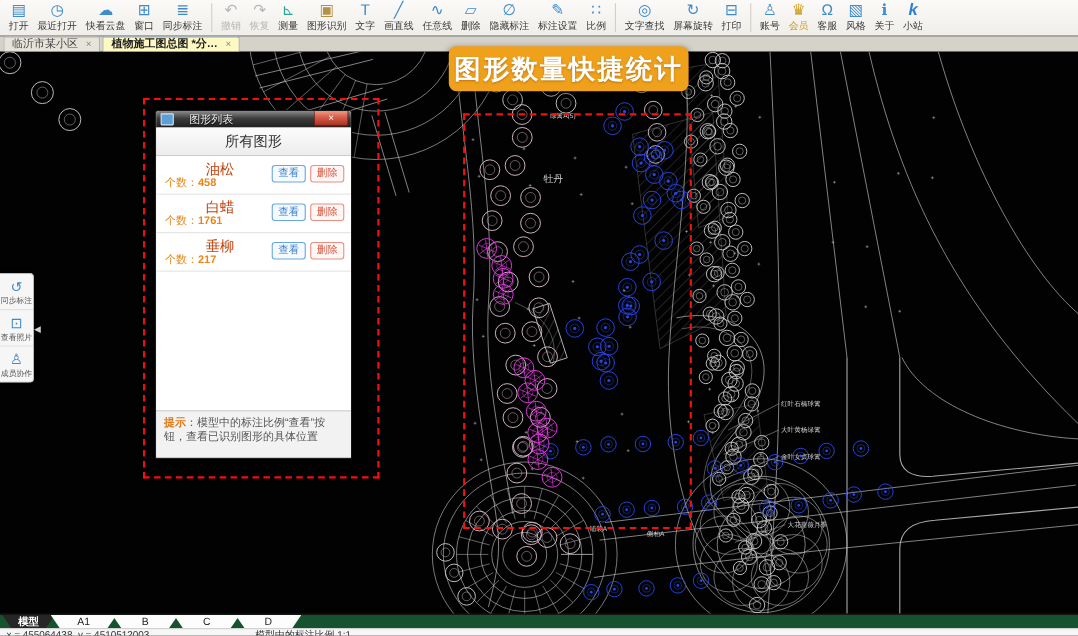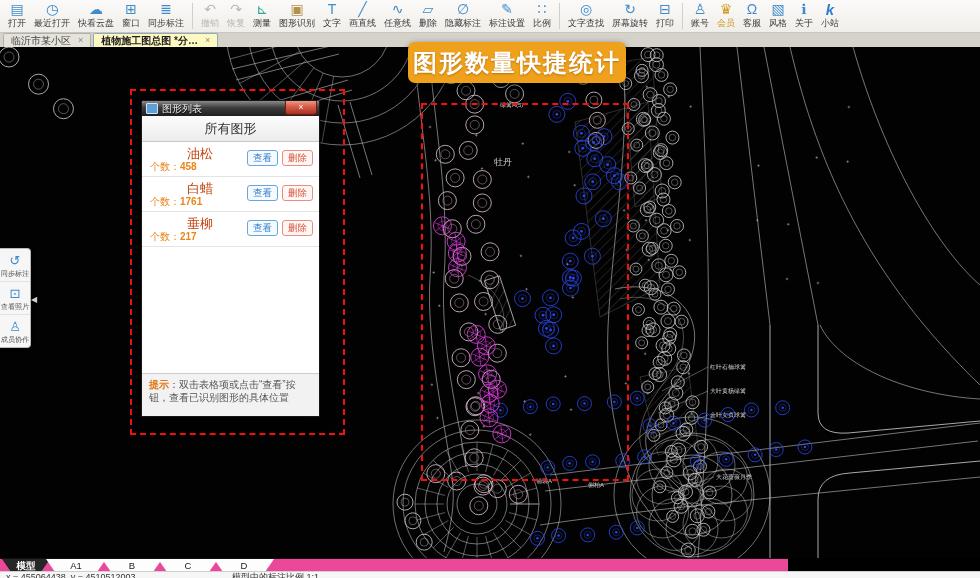--- a/index.html
+++ b/index.html
@@ -58,21 +58,21 @@
     text-shadow:0 1px 2px rgba(110,60,0,.45);box-shadow:0 2px 6px rgba(0,0,0,.5);
   }
   
   .dialog{
     position:absolute;left:141px;top:100px;width:177px;height:315px;
     border:1px solid #161616;border-radius:3px 3px 0 0;
     box-shadow:0 4px 12px rgba(0,0,0,.7);display:flex;flex-direction:column;background:#fff;
   }
   .dlg-titlebar{
     height:15px;flex:0 0 15px;display:flex;align-items:center;padding-left:4px;
-    background:linear-gradient(#8a8a8a,#3c3c3c 45%,#1f1f1f);border-radius:2px 2px 0 0;
+    background:linear-gradient(#8a8a8a,#3c3c3c 45%,#1f1f1f);border-radius:2px 2px 0 0;gap:10px;
   }
   .dlg-title-icon{width:10px;height:9px;background:#5f9fd8;border:1px solid #cfe4f5;border-radius:1px;margin-right:4px;flex:0 0 auto;}
   .dlg-title{font-size:10px;color:#f0f0f0;text-shadow:0 1px 1px #000;flex:1;white-space:nowrap;}
   .dlg-close{
     width:30px;height:13px;align-self:flex-start;margin-right:2px;text-align:center;
     background:linear-gradient(#f09a85,#d8604b 40%,#a83020);
     border:1px solid #76190e;border-top:none;border-radius:0 0 3px 3px;
     color:#fff;font-size:9px;line-height:12px;cursor:pointer;
   }
   .dlg-header{
@@ -88,21 +88,21 @@
   .g-btn{font-size:9.5px;line-height:1.25;padding:1px 5px;border-radius:3px;border:1px solid;cursor:pointer;white-space:nowrap;}
   .g-btn.view{color:#3a7fc8;border-color:#6aa5dd;background:#f5faff;}
   .g-btn.del{color:#d6553e;border-color:#e89080;background:#fff7f5;}
   .dlg-hint{
     flex:0 0 34px;background:#f2f2f2;border-top:1px solid #cccccc;
     padding:4px 7px;font-size:10px;line-height:13px;color:#555;
   }
   .dlg-hint .hint-label{color:#e07818;font-weight:bold;}
   
   .layout-strip{
-    position:absolute;left:0;top:558px;width:788px;height:13px;background:#ec4899;
+    position:absolute;left:0;top:558px;width:980px;height:13px;background:#14532d;
     border-top:1px solid #111;display:flex;padding-left:2px;box-sizing:border-box;
   }
   .lay-tab{
     height:13px;line-height:13px;text-align:center;font-size:9.5px;color:#222;background:#fdfdfd;
     width:60px;clip-path:polygon(0 0,100% 0,calc(100% - 9px) 100%,9px 100%);
     margin-right:-4px;cursor:pointer;filter:drop-shadow(0 0 .5px #444);
   }
   .lay-tab.active{background:#262626;color:#fff;width:48px;font-weight:bold;}
   .statusbar{
     position:absolute;left:0;top:571px;width:980px;height:7px;overflow:hidden;
@@ -1008,21 +1008,21 @@
       <div class="g-row">
         <div class="g-name">垂柳</div>
         <div class="g-count"><span>个数：</span><b>217</b></div>
         <div class="g-btns">
           <span class="g-btn view">查看</span>
           <span class="g-btn del">删除</span>
         </div>
       </div>
     </div>
   <div class="dlg-hint">
-    <span class="hint-label">提示</span><span>：双击表格项或点击“查看”按钮，查看已识别图形的具体位置</span>
+    <span class="hint-label">提示</span><span>：模型中的标注比例“查看”按钮，查看已识别图形的具体位置</span>
   </div>
 </div>
 
 <div class="side-panel" id="side-panel">
     <div class="sp-item">
       <span class="sp-icon">↺</span>
       <span class="sp-label">同步标注</span>
     </div>
     <div class="sp-item">
       <span class="sp-icon">⊡</span>

